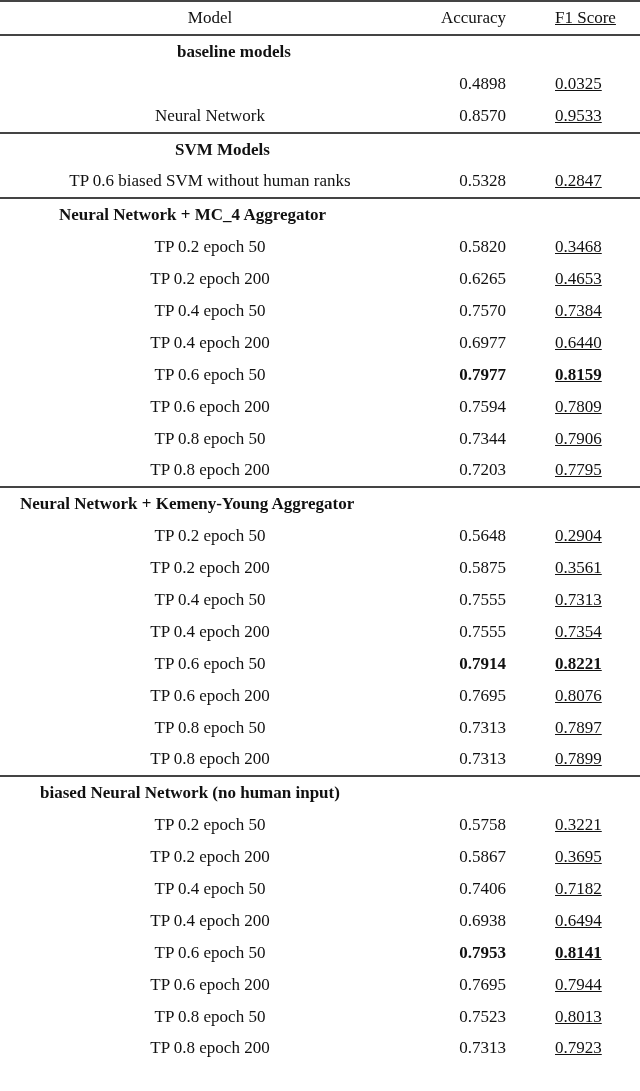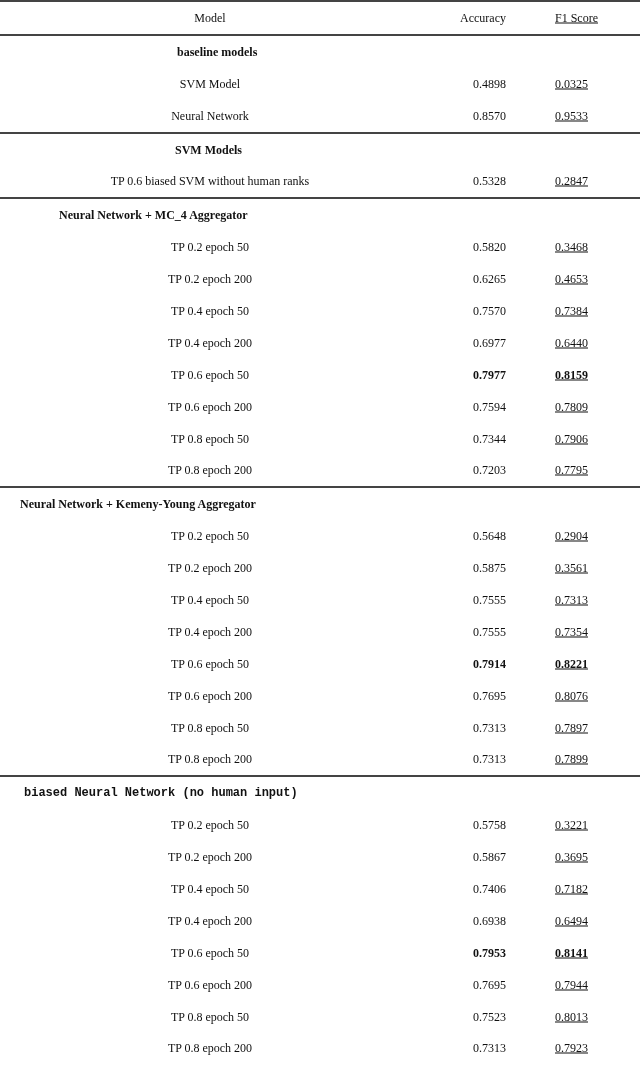--- a/index.html
+++ b/index.html
@@ -1,21 +1,21 @@
 <!DOCTYPE html>
 <html><head>
 <meta charset="utf-8">
 <style>
   html, body { margin: 0; padding: 0; background: #ffffff; }
   body { width: 640px; height: 1091px; overflow: hidden; position: relative;
          font-family: "Liberation Serif", "DejaVu Serif", serif; color: #111; }
   .tbl { position: absolute; left: 0; top: 0; width: 640px; }
   .rule { width: 640px; height: 1px; background: #333; }
   .rule.thick { height: 2px; background: #444; }
-  .row { position: relative; height: 31.9px; font-size: 12px; }
+  .row { position: relative; height: 31.9px; font-size: 17px; }
   .row span { position: absolute; top: 50%; transform: translateY(-50%); white-space: nowrap; }
   .c-model { left: 0; width: 420px; text-align: center; }
   .c-acc { left: 440px; width: 66px; text-align: right; }
   .c-f1 { left: 555px; width: 66px; text-align: left; text-decoration: underline; }
   .grp span.c-group { font-weight: bold; }
   .b { font-weight: bold; }
 </style>
 </head>
 <body>
 
@@ -25,21 +25,20 @@
     <span class="c-model">Model</span>
     <span class="c-acc">Accuracy</span>
     <span class="c-f1">F1 Score</span>
   </div>
   <div id="body">
       <div class="rule thick"></div>
       <div class="row grp">
         <span class="c-group" style="left: 177px;">baseline models</span>
       </div>
       <div class="row">
-        <span class="c-model">SVM Model</span>
         <span class="c-acc">0.4898</span>
         <span class="c-f1">0.0325</span>
       </div>
       <div class="row">
         <span class="c-model">Neural Network</span>
         <span class="c-acc">0.8570</span>
         <span class="c-f1">0.9533</span>
       </div>
       <div class="rule thick"></div>
       <div class="row grp">
@@ -133,21 +132,21 @@
         <span class="c-acc">0.7313</span>
         <span class="c-f1">0.7897</span>
       </div>
       <div class="row">
         <span class="c-model">TP 0.8 epoch 200</span>
         <span class="c-acc">0.7313</span>
         <span class="c-f1">0.7899</span>
       </div>
       <div class="rule thick"></div>
       <div class="row grp">
-        <span class="c-group" style="left: 24px; font-family: Liberation Mono, monospace;">biased Neural Network (no human input)</span>
+        <span class="c-group" style="left: 40px;">biased Neural Network (no human input)</span>
       </div>
       <div class="row">
         <span class="c-model">TP 0.2 epoch 50</span>
         <span class="c-acc">0.5758</span>
         <span class="c-f1">0.3221</span>
       </div>
       <div class="row">
         <span class="c-model">TP 0.2 epoch 200</span>
         <span class="c-acc">0.5867</span>
         <span class="c-f1">0.3695</span>

